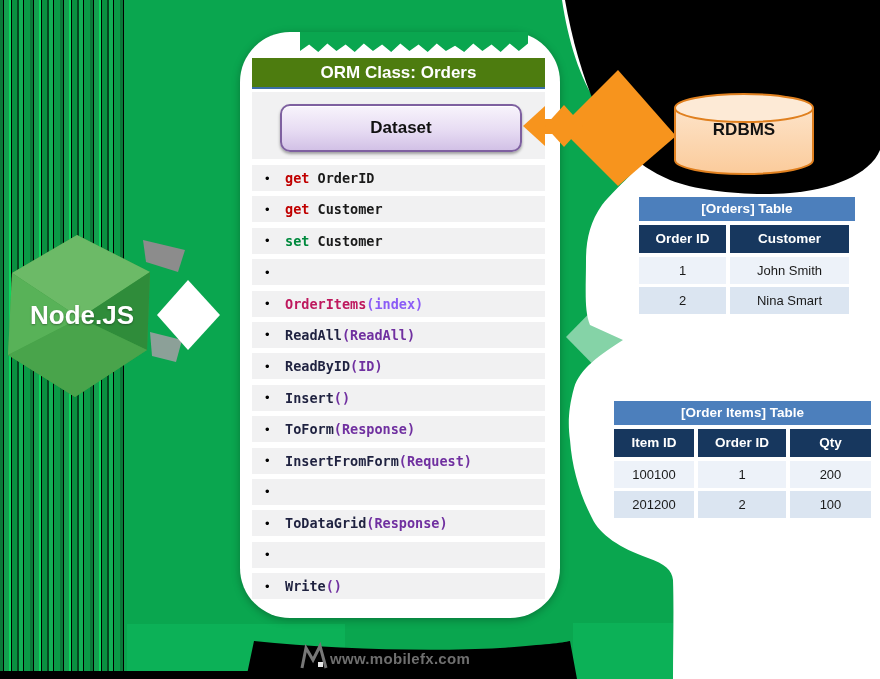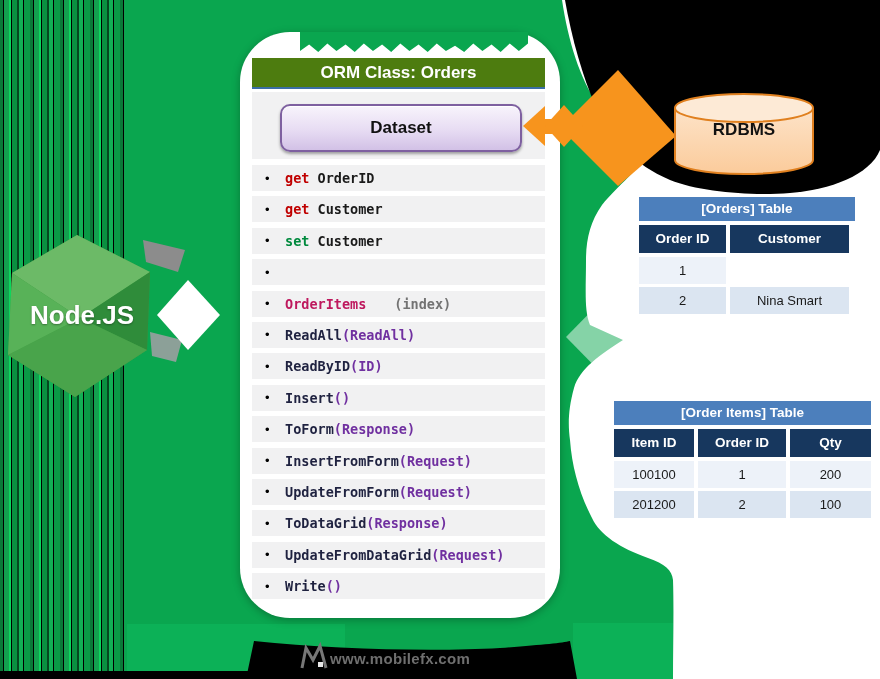--- a/index.html
+++ b/index.html
@@ -139,21 +139,21 @@
       </div>
       <div class="method-row">
         <span class="bullet">•</span>
         <span class="code"><span style="color: rgb(0, 138, 62);">set</span><span style="color: rgb(26, 26, 26);"> Customer</span></span>
       </div>
       <div class="method-row">
         <span class="bullet">•</span>
       </div>
       <div class="method-row">
         <span class="bullet">•</span>
-        <span class="code"><span style="color: #be185d;">OrderItems</span><span style="color: #737373; padding-left: 28px;">(index)</span></span>
+        <span class="code"><span style="color: #be185d;">OrderItems</span><span style="color: #8b5cf6;">(index)</span></span>
       </div>
       <div class="method-row">
         <span class="bullet">•</span>
         <span class="code"><span style="color: rgb(31, 34, 64);">ReadAll</span><span style="color: rgb(112, 48, 160);">(ReadAll)</span></span>
       </div>
       <div class="method-row">
         <span class="bullet">•</span>
         <span class="code"><span style="color: rgb(31, 34, 64);">ReadByID</span><span style="color: rgb(112, 48, 160);">(ID)</span></span>
       </div>
       <div class="method-row">
@@ -163,46 +163,45 @@
       <div class="method-row">
         <span class="bullet">•</span>
         <span class="code"><span style="color: rgb(31, 34, 64);">ToForm</span><span style="color: rgb(112, 48, 160);">(Response)</span></span>
       </div>
       <div class="method-row">
         <span class="bullet">•</span>
         <span class="code"><span style="color: rgb(31, 34, 64);">InsertFromForm</span><span style="color: rgb(112, 48, 160);">(Request)</span></span>
       </div>
       <div class="method-row">
         <span class="bullet">•</span>
-        <span class="code"><span style="color: rgb(31, 34, 64);">UpdateFromForm</span><span style="color: rgb(112, 48, 160);">(Request)</span></span>
       </div>
       <div class="method-row">
         <span class="bullet">•</span>
         <span class="code"><span style="color: rgb(31, 34, 64);">ToDataGrid</span><span style="color: rgb(112, 48, 160);">(Response)</span></span>
       </div>
       <div class="method-row">
         <span class="bullet">•</span>
-        <span class="code"><span style="color: rgb(31, 34, 64);">UpdateFromDataGrid</span><span style="color: rgb(112, 48, 160);">(Request)</span></span>
       </div>
       <div class="method-row">
         <span class="bullet">•</span>
         <span class="code"><span style="color: rgb(31, 34, 64);">Write</span><span style="color: rgb(112, 48, 160);">()</span></span>
       </div>
     </div>
   <div class="abs" id="hidden-band"></div>
 
   <div class="tbl" id="orders-table">
     <div class="tbl-title">[Orders] Table</div>
     <div class="tbl-head" style="grid-template-columns: 87px 119px;">
         <div class="th">Order ID</div>
         <div class="th">Customer</div>
       </div>
     <div class="tbl-body">
         <div class="tr" style="grid-template-columns: 87px 119px;">
           <div class="td">1</div>
+          <div class="td">John Smith</div>
         </div>
         <div class="tr alt" style="grid-template-columns: 87px 119px;">
           <div class="td">2</div>
           <div class="td">Nina Smart</div>
         </div>
       </div>
   </div>
 
   <div class="tbl" id="items-table">
     <div class="tbl-title">[Order Items] Table</div>

